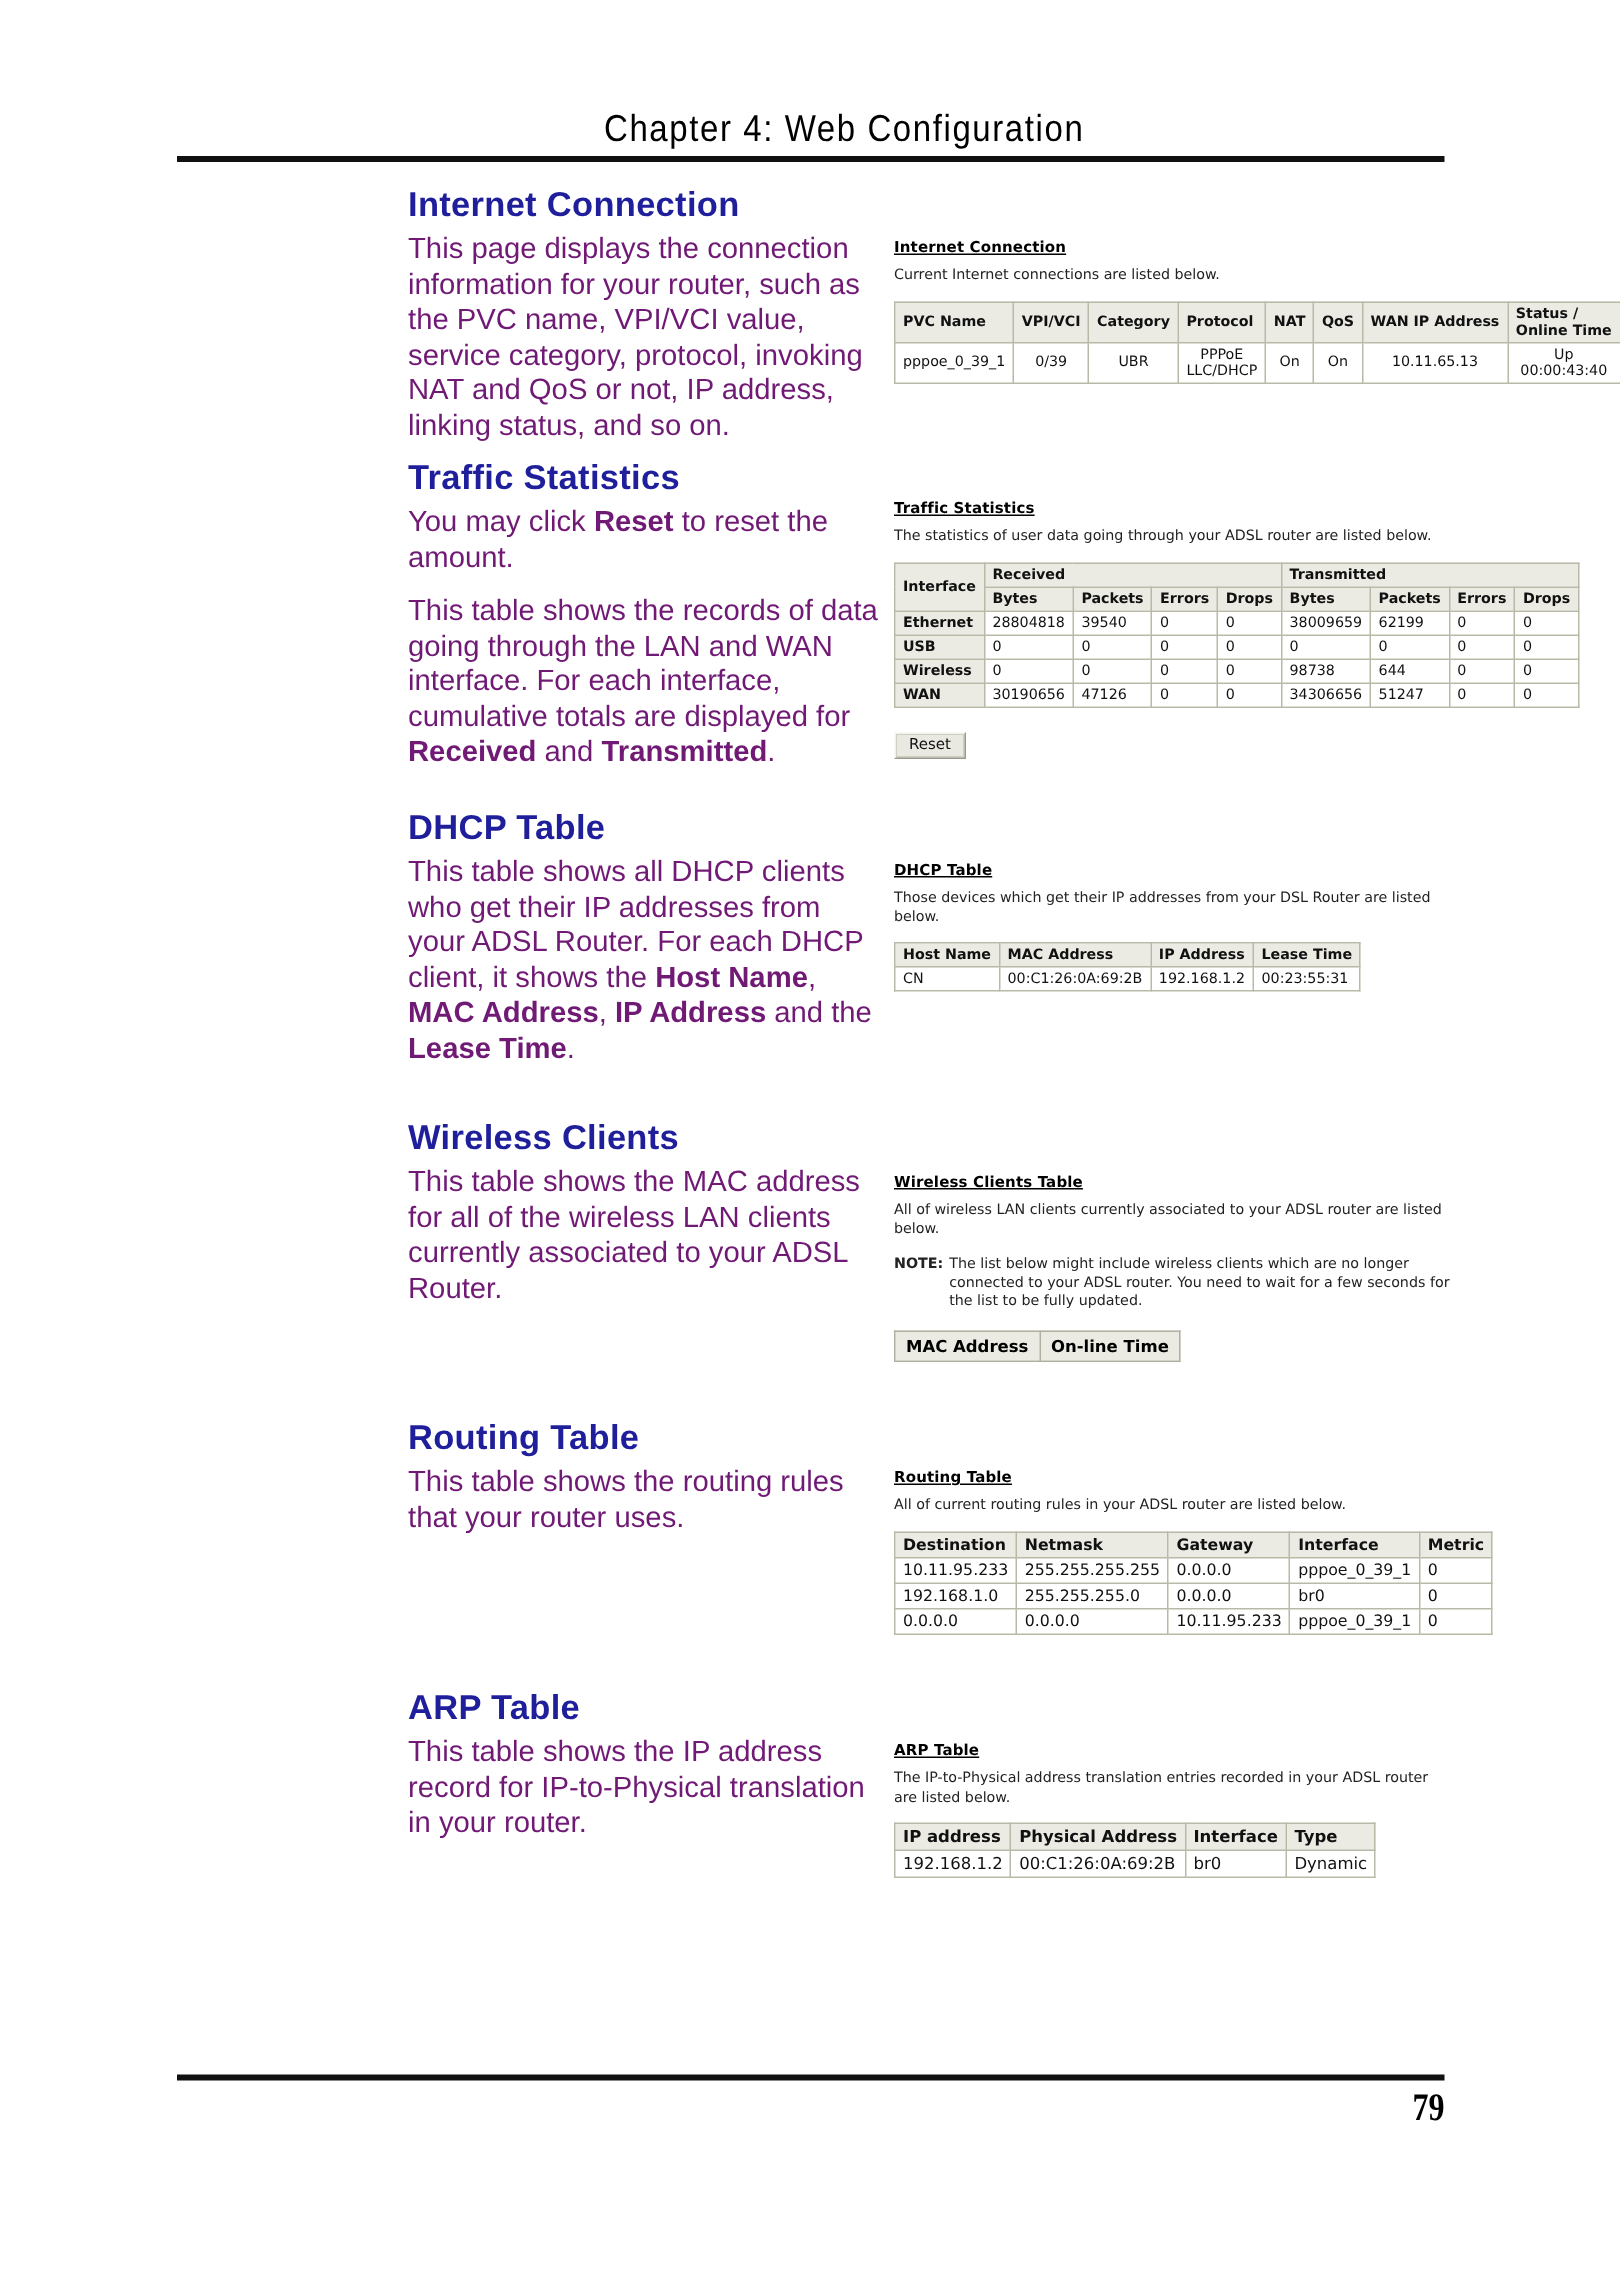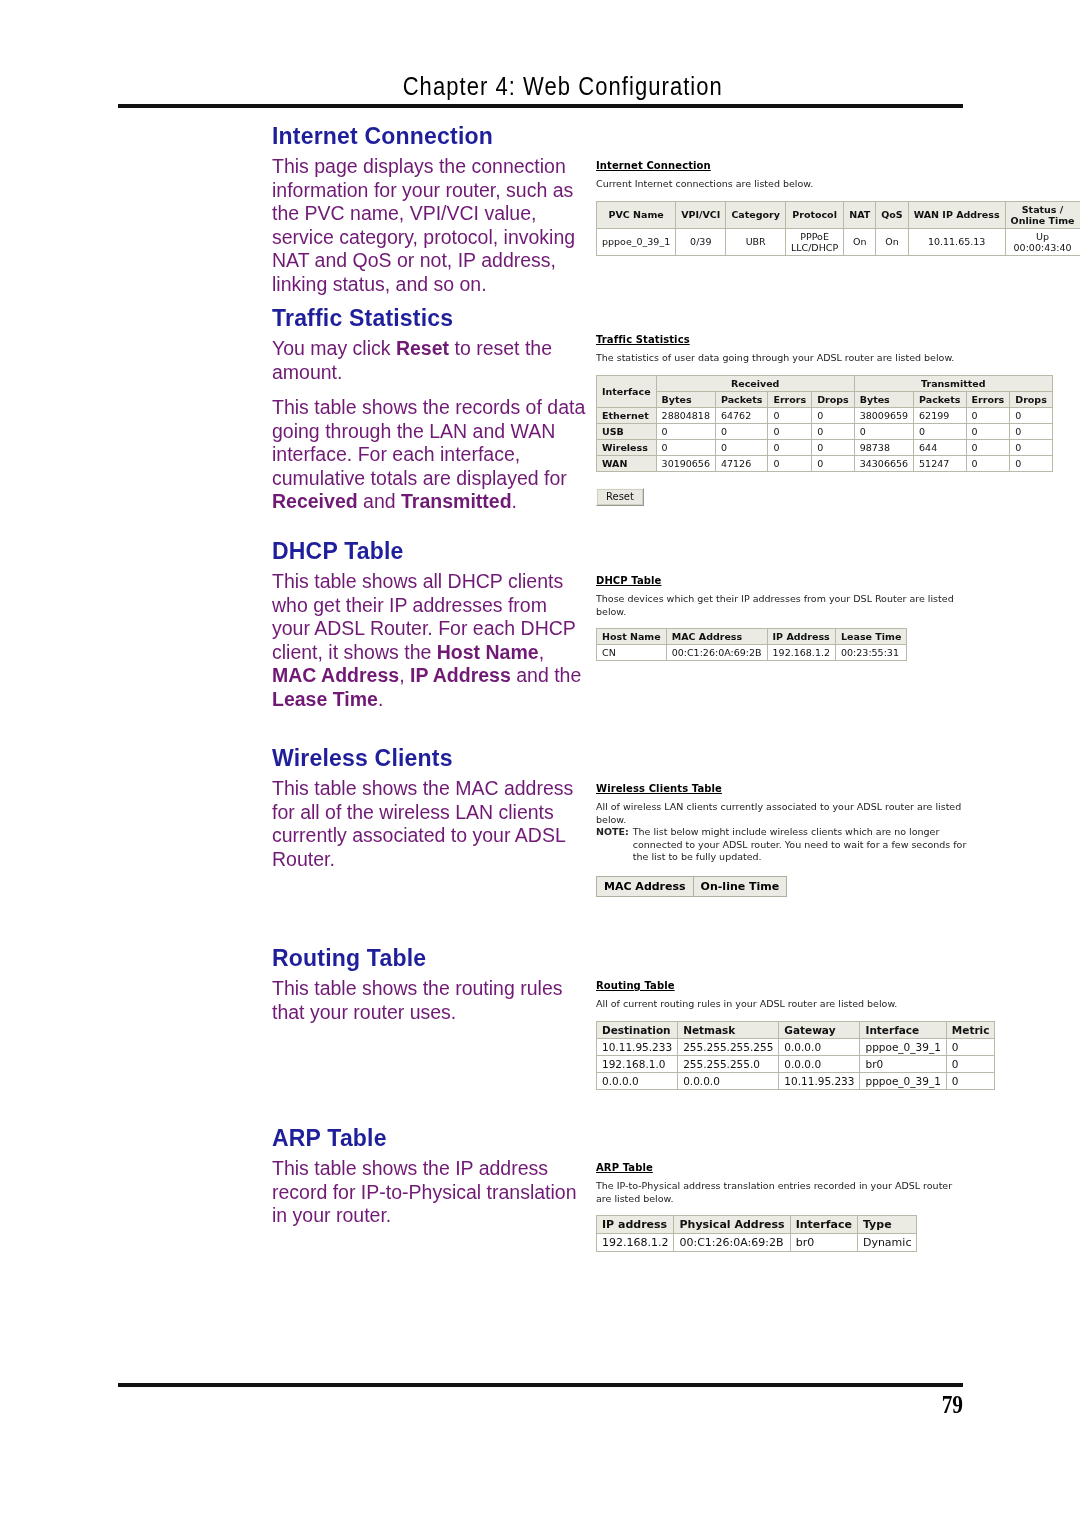--- a/index.html
+++ b/index.html
@@ -97,20 +97,21 @@
   }
   .shot-desc {
     font-size: 9.5px;
     line-height: 12.5px;
     margin-top: 7px;
     color: #222;
   }
   .shot-note {
     font-size: 9.5px;
     line-height: 12.5px;
+    margin-top: 11px;
     color: #222;
     display: flex;
   }
   .shot-note .note-lbl { font-weight: bold; margin-right: 4px; white-space: nowrap; }
 
   table.uitable {
     border-collapse: collapse;
     margin-top: 10px;
     background: #fff;
     font-size: 9.5px;
@@ -120,21 +121,21 @@
     border: 1px solid #b9b9a8;
     padding: 2px 5px;
     font-weight: normal;
     color: #111;
     white-space: nowrap;
     vertical-align: middle;
   }
   table.uitable th {
     background: #ebebe4;
     font-weight: bold;
-    text-align: center;
+    text-align: left;
   }
   table.uitable td { text-align: left; background: #fff; }
   table.uitable td.ctr { text-align: center; }
   table.uitable th.lft { text-align: left; }
 
   .btn {
     display: inline-block;
     margin-top: 16px;
     padding: 2px 9px 3px 9px;
     font-size: 10px;
@@ -258,21 +259,21 @@
         <th class="lft">Bytes</th>
         <th class="lft">Packets</th>
         <th class="lft">Errors</th>
         <th class="lft">Drops</th>
       </tr>
     </thead>
     <tbody>
       <tr>
         <th class="lft">Ethernet</th>
         <td>28804818</td>
-        <td>64762</td>
+        <td>39540</td>
         <td>0</td>
         <td>0</td>
         <td>38009659</td>
         <td>62199</td>
         <td>0</td>
         <td>0</td>
       </tr>
       <tr>
         <th class="lft">USB</th>
         <td>0</td>

